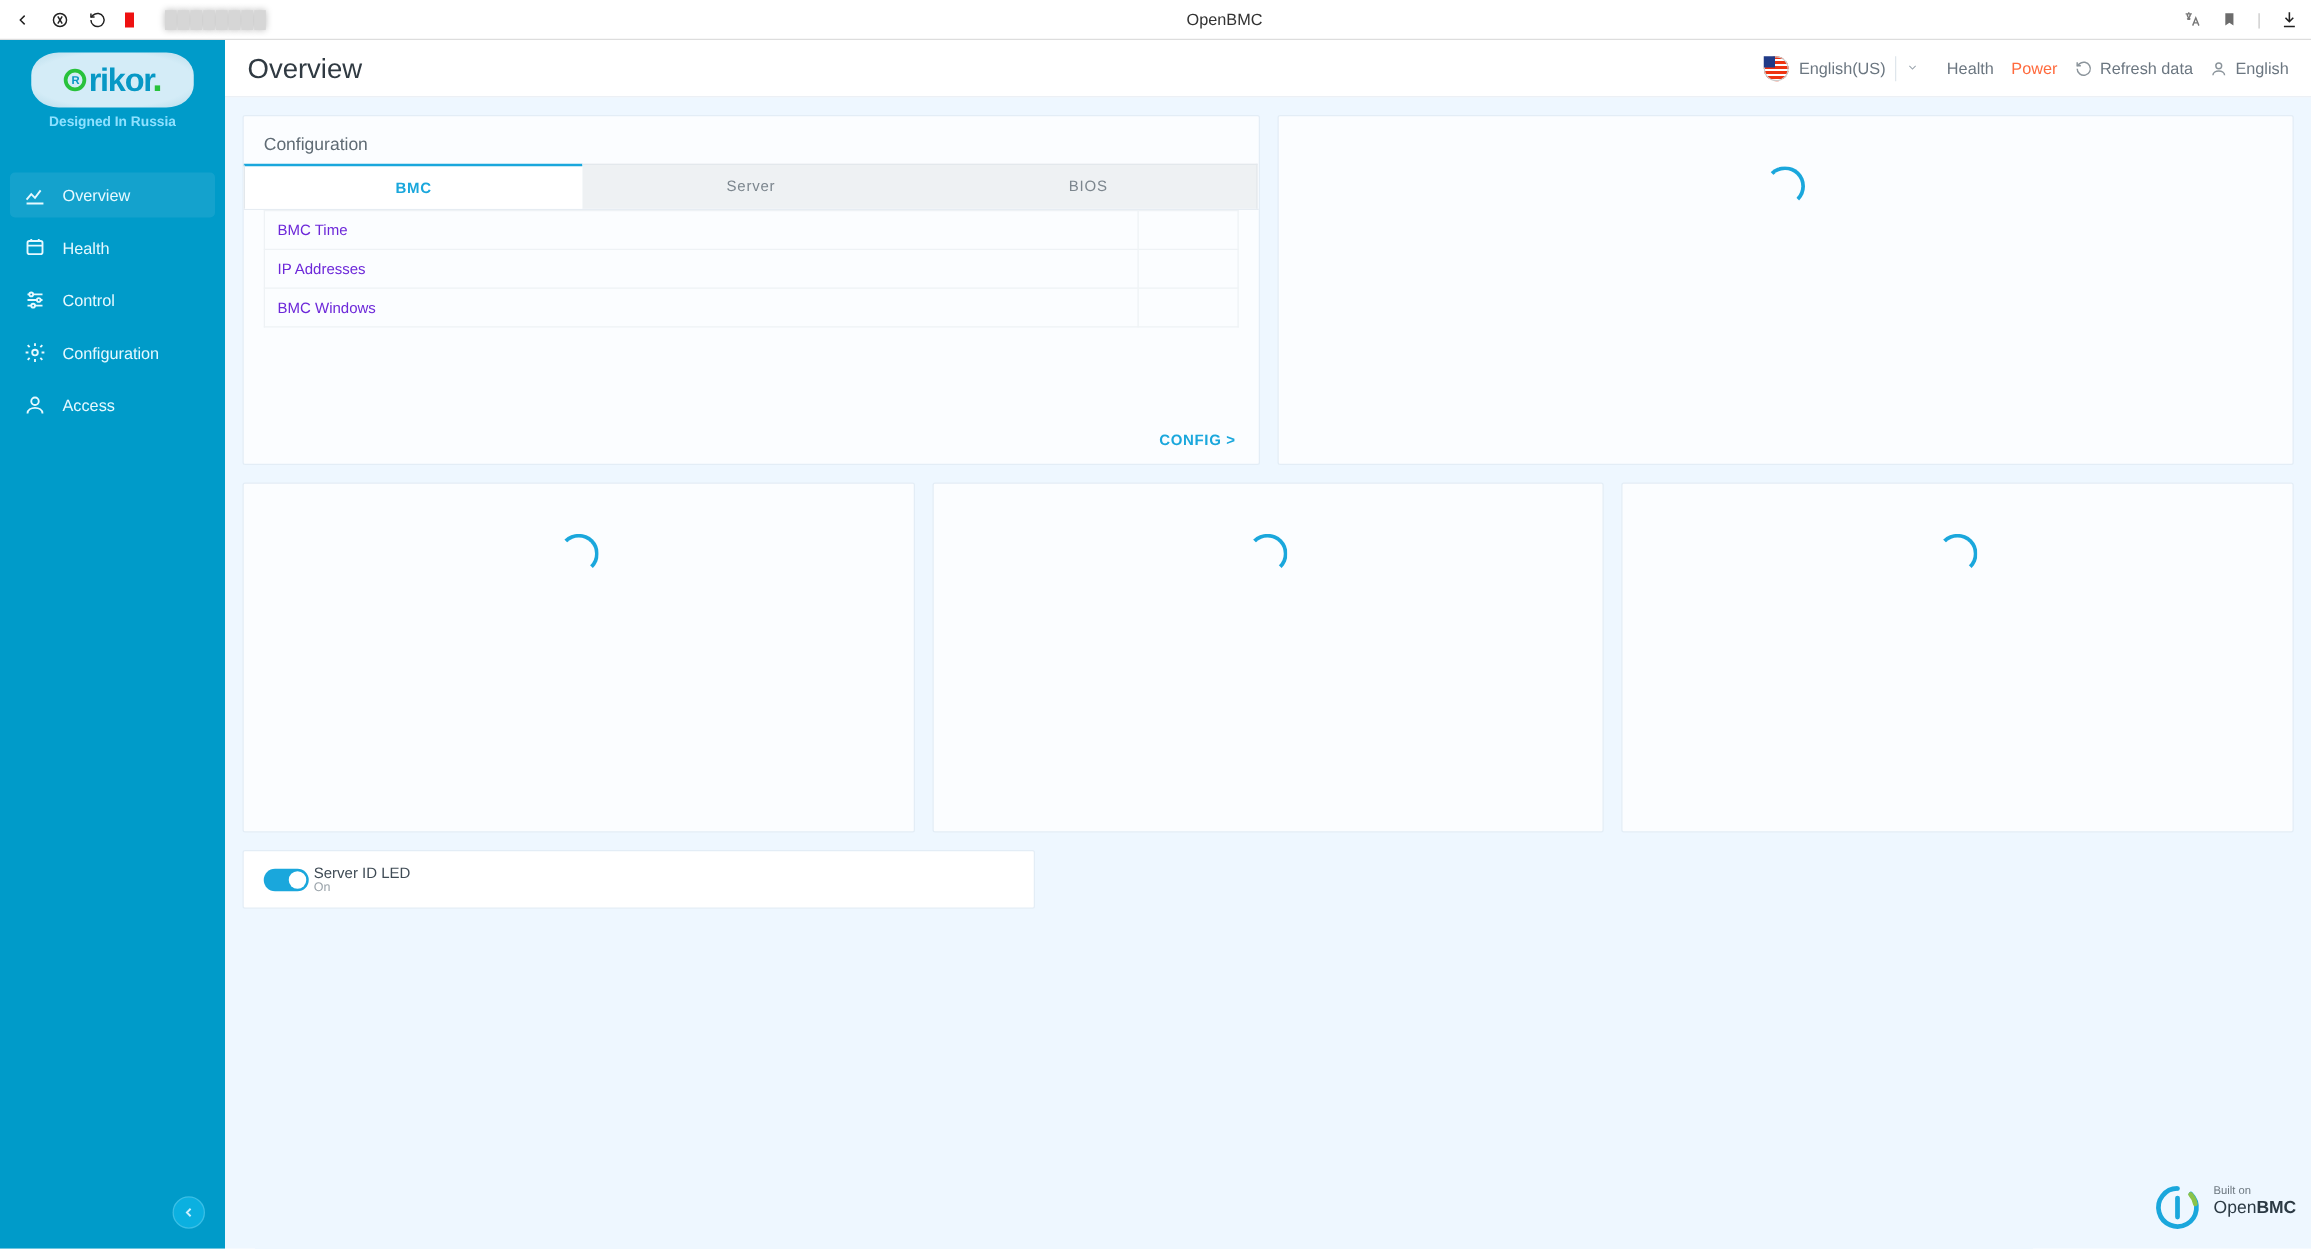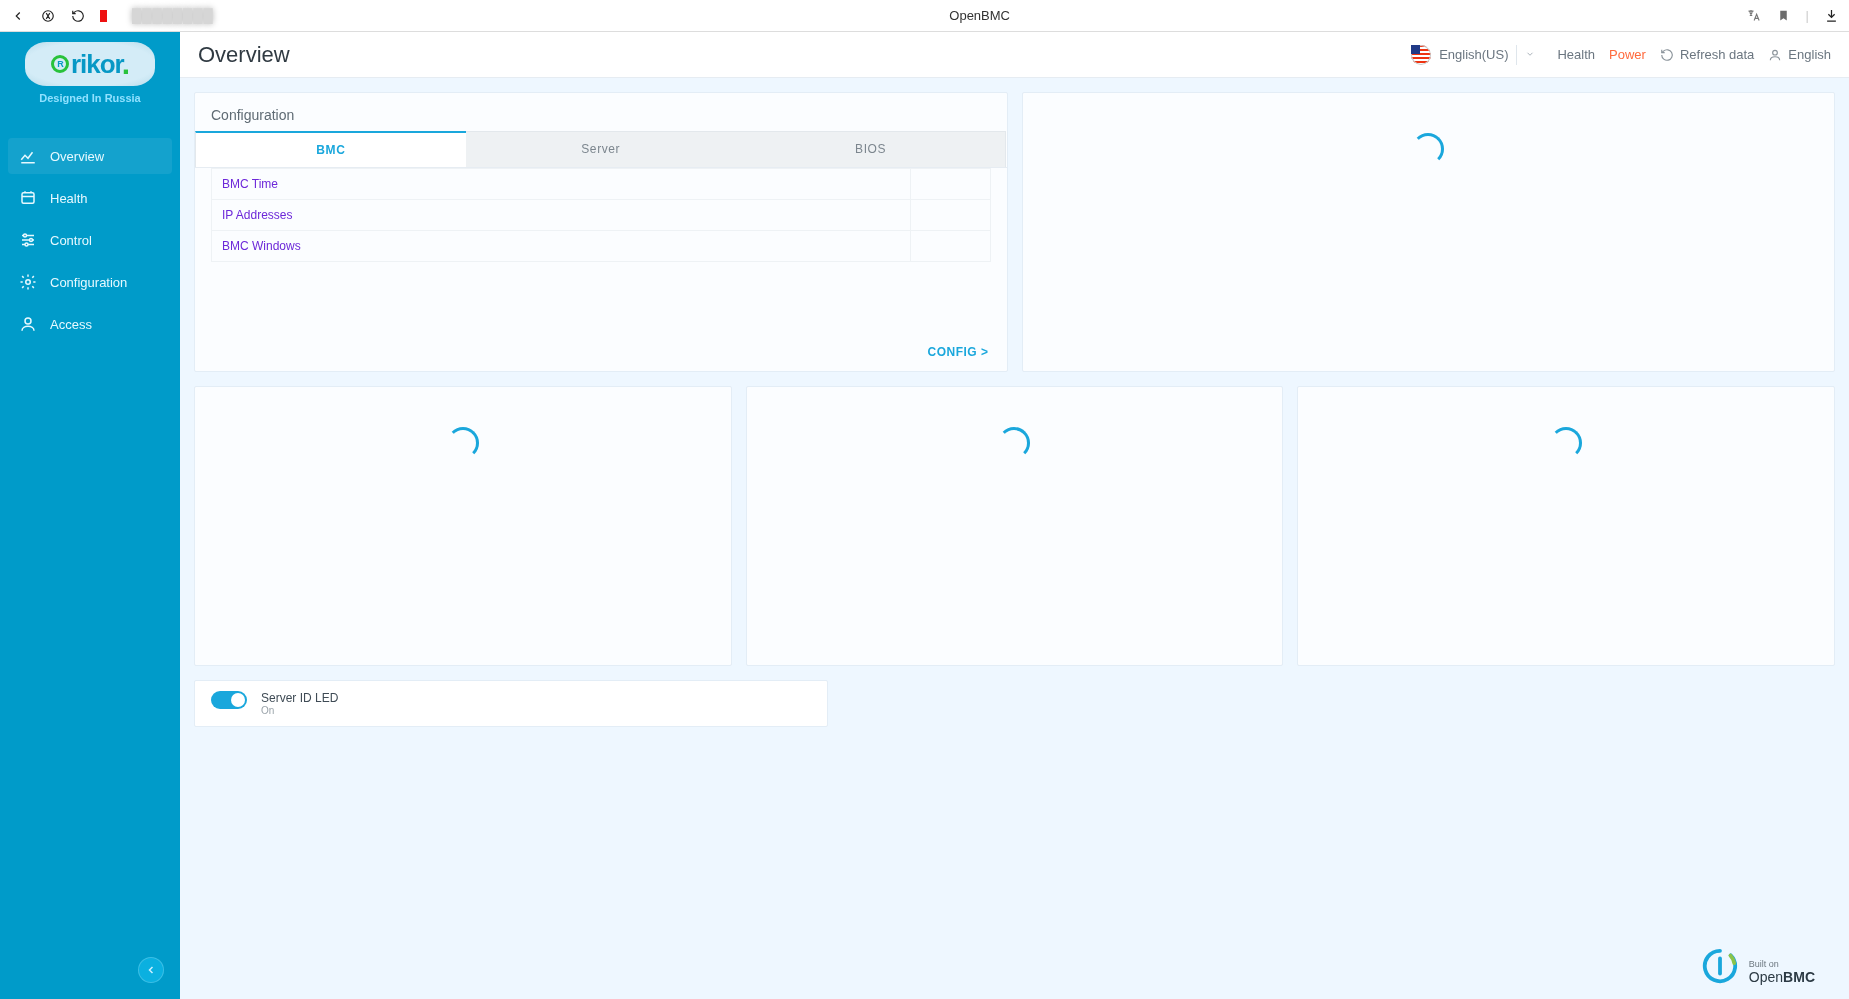--- a/index.html
+++ b/index.html
@@ -78,29 +78,29 @@
   .tab:last-child{border-right:1px solid #e3e8ec;}
 
   table.kv{width:100%;border-collapse:collapse;}
   table.kv td{border:1px solid #eef2f5;padding:8px 10px;font-size:12px;color:#6d28d9;}
   table.kv td.val{width:80px;color:#8a939b;}
   .card .cfg-link{position:absolute;right:18px;bottom:12px;color:var(--accent);font-weight:700;font-size:12px;letter-spacing:.5px;cursor:pointer;}
   .card.config{min-height:280px;padding-bottom:42px;}
 
   
   .led-row{margin-top:14px;display:flex;}
-  .led-card{background:#fff;border:1px solid var(--cardb);border-radius:2px;padding:10px 16px;display:flex;gap:14px;width:calc((100% - 28px)/3 * 2 + 14px);}
+  .led-card{background:#fff;border:1px solid var(--cardb);border-radius:2px;padding:10px 16px;display:flex;align-items:center;gap:4px;width:calc((100% - 28px)/3 * 2 + 14px);}
   .led-card{width:634px;max-width:100%;}
   .toggle{width:36px;height:18px;border-radius:9px;background:var(--accent);position:relative;cursor:pointer;}
   .toggle::after{content:"";position:absolute;top:2px;right:2px;width:14px;height:14px;border-radius:50%;background:#fff;}
   .led-text .t1{font-size:12px;color:#3f4b55;}
   .led-text .t2{font-size:10px;color:#9aa3aa;}
 
   
-  .built{position:absolute;right:34px;bottom:14px;display:flex;align-items:flex-end;gap:10px;color:#586067;}
+  .built{position:absolute;right:12px;bottom:14px;display:flex;align-items:flex-start;gap:10px;color:#586067;}
   .built .ring{width:38px;height:38px;border-radius:50%;display:flex;align-items:center;justify-content:center;}
   .built .ring svg{display:block;}
   .built .txt .a{font-size:9px;color:#6d7880;}
   .built .txt .b{font-size:14px;color:#2c3a44;}
   .built .txt .b b{font-weight:700;}
 
   
   .wm{position:absolute;right:140px;bottom:20px;color:#aeb5ba;text-align:left;pointer-events:none;}
   .wm .w1{font-size:16px;color:#9aa1a7;}
   .wm .w2{font-size:11px;color:#b4bac0;}

